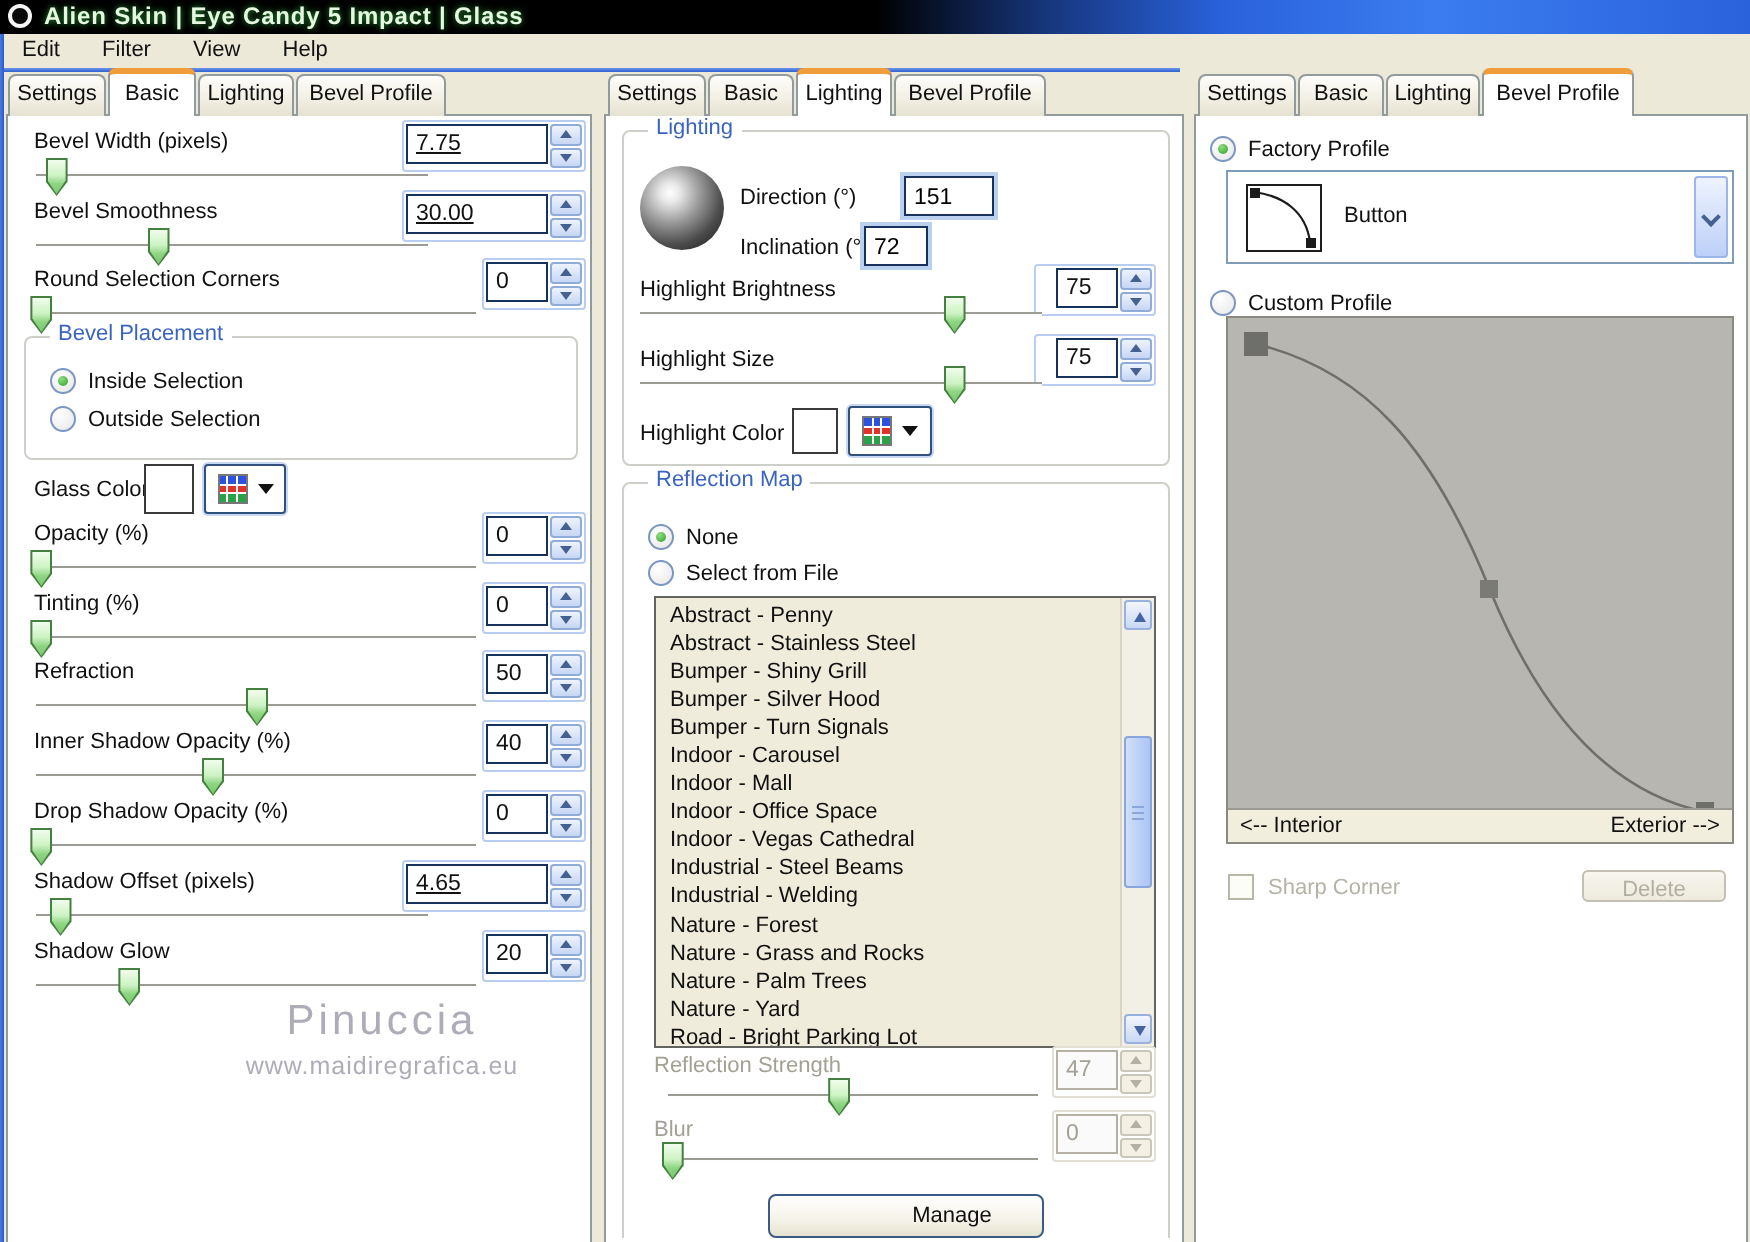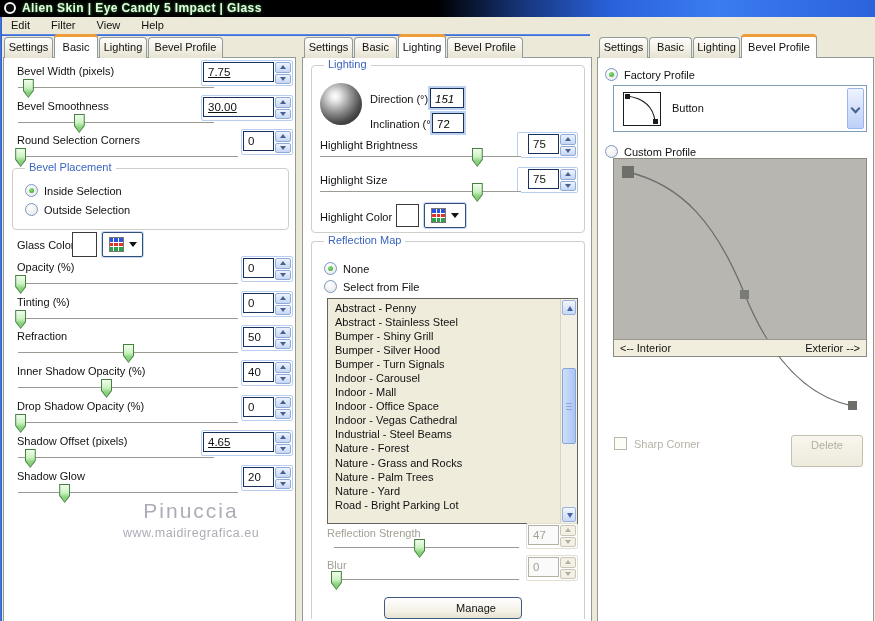--- a/index.html
+++ b/index.html
@@ -126,21 +126,21 @@
   
   .combo { position:absolute; left:15px; top:27px; width:254px; height:47px;
     background:#fff; border:1px solid #7f9db9; }
   .combo-thumb { position:absolute; left:9px; top:6px; width:38px; height:34px;
     border:1px solid #1c1c1c; background:#fff; }
   .combo-name { position:absolute; left:58px; top:16px; }
   .combo-strip { position:absolute; right:2px; top:2px; bottom:2px; width:17px;
     background:linear-gradient(#eef3fe,#bcd0f8); border:1px solid #9cb6ec; border-radius:2px; cursor:pointer; }
   .chev { position:absolute; left:4px; top:16px; width:7px; height:7px;
     border-right:2px solid #44618f; border-bottom:2px solid #44618f; transform:rotate(45deg); }
-  .curvebox { position:absolute; left:15px; top:100px; width:254px; height:199px;
+  .curvebox { position:absolute; left:15px; top:100px; width:254px; height:264px;
     border:1px solid #8a8a82; background:#b7b6b1; }
   .curve-strip { position:absolute; left:0; right:0; bottom:0; height:17px;
     background:#f1eedd; border-top:1px solid #9a9a92; }
   .curve-strip .lft { position:absolute; left:6px; top:2px; }
   .curve-strip .rgt { position:absolute; right:6px; top:2px; }
   .chk { position:absolute; width:13px; height:13px; border:1px solid #b9b6aa; background:#fdfdf8; }
 </style>
 </head>
 <body>
 
@@ -408,21 +408,21 @@
     </div>
   </div>
 
   <div class="panel" id="panel-mid">
 
     <div class="group" style="left:8px;top:7px;width:274px;height:168px;">
       <div class="gtitle">Lighting</div>
 
       <div class="sphere"></div>
       <div class="slabel" style="left:58px;top:27px;">Direction (°)</div>
-      <input class="numbox" style="left: 118px; top: 22px; width: 34px; font-style: italic;" value="151">
+      <input class="numbox" style="left: 140px; top: 22px; width: 45px;" value="151">
       <div class="slabel" style="left:58px;top:52px;">Inclination (°)</div>
       <input class="numbox" style="left: 120px; top: 47px; width: 32px;" value="72">
 
       <div class="g-row" style="top:73px;height:30px;">
         <div class="slabel" style="left:0;">Highlight Brightness</div>
         <div class="vwrap slim">
           <input value="75" style="">
           <div class="spin">
             <b>
                 <i class="tu"></i>
@@ -490,20 +490,21 @@
           <div class="lb-item">Abstract - Penny</div>
           <div class="lb-item">Abstract - Stainless Steel</div>
           <div class="lb-item">Bumper - Shiny Grill</div>
           <div class="lb-item">Bumper - Silver Hood</div>
           <div class="lb-item">Bumper - Turn Signals</div>
           <div class="lb-item">Indoor - Carousel</div>
           <div class="lb-item">Indoor - Mall</div>
           <div class="lb-item">Indoor - Office Space</div>
           <div class="lb-item">Indoor - Vegas Cathedral</div>
           <div class="lb-item">Industrial - Steel Beams</div>
+          <div class="lb-item">Industrial - Welding</div>
           <div class="lb-item">Nature - Forest</div>
           <div class="lb-item">Nature - Grass and Rocks</div>
           <div class="lb-item">Nature - Palm Trees</div>
           <div class="lb-item">Nature - Yard</div>
           <div class="lb-item">Road - Bright Parking Lot</div>
         </div>
         <div class="sb">
           <div class="sb-btn sb-up">
               <i></i>
             </div>
@@ -588,16 +589,16 @@
         <rect x="234" y="242" width="9" height="9" fill="#6e6e6a"></rect>
       </svg>
       <div class="curve-strip">
         <span class="lft">&lt;-- Interior</span>
         <span class="rgt">Exterior --&gt;</span>
       </div>
     </div>
 
     <div class="chk" style="left:16px;top:379px;"></div>
     <div class="rlabel" style="left:36px;top:380px;color:#b5b2a6;">Sharp Corner</div>
-    <div class="btn-dis" style="left:193px;top:377px;width:72px;height:32px;line-height:18px;">Delete</div>
+    <div class="btn-dis" style="left:193px;top:377px;width:72px;height:16px;line-height:18px;">Delete</div>
   </div>
 
 </div>
 
 </body></html>

